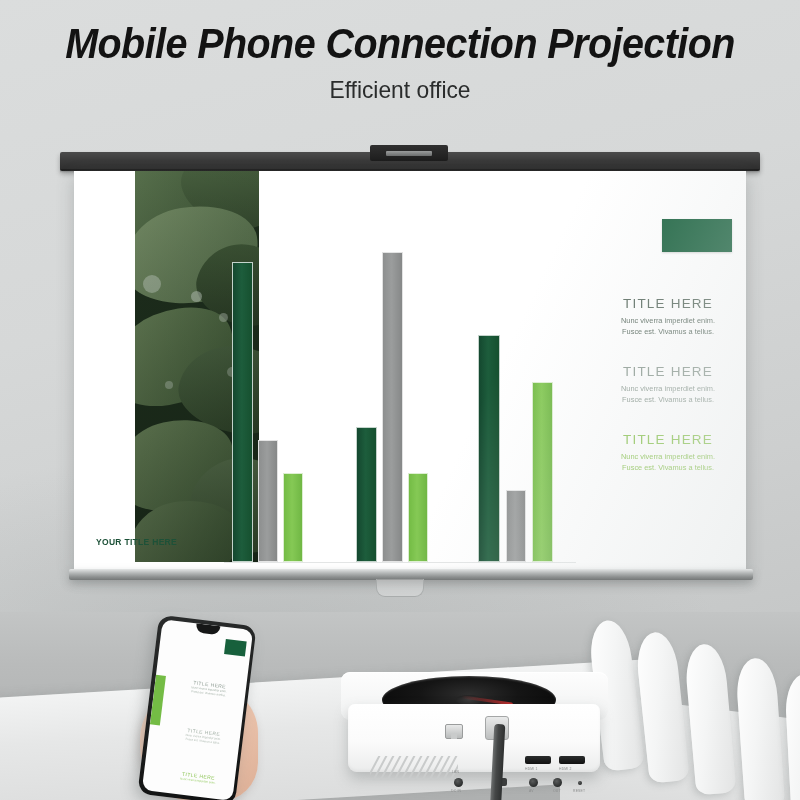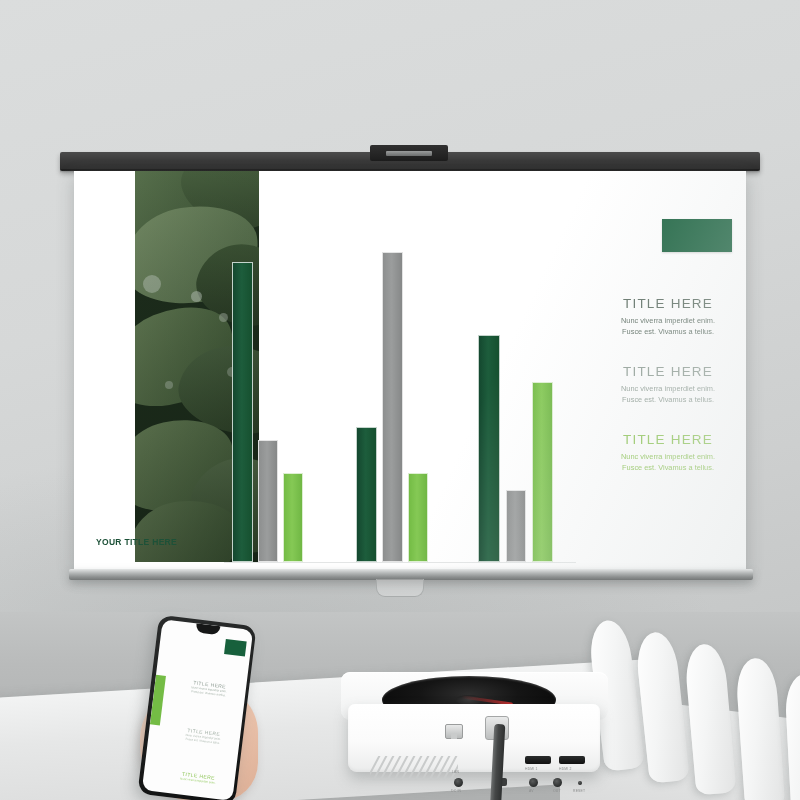--- a/index.html
+++ b/index.html
@@ -305,14 +305,18 @@
         <div class="p-tp" style="color:#aab7ad;">Nunc viverra imperdiet enim.</div>
         <div class="p-tp" style="color:#aab7ad;">Fusce est. Vivamus a tellus.</div>
       </div>
       <div class="p-tb tb" style="top:148px;">
         <div class="p-th" style="color:#8dc555;">TITLE HERE</div>
         <div class="p-tp" style="color:#9ccf6c;">Nunc viverra imperdiet enim.</div>
       </div>
     </div>
   </div>
 
+  <div class="hdr">
+    <h1>Mobile Phone Connection Projection</h1>
+    <div class="sub">Efficient office</div>
+  </div>
 
 </div>
 
 </body></html>

